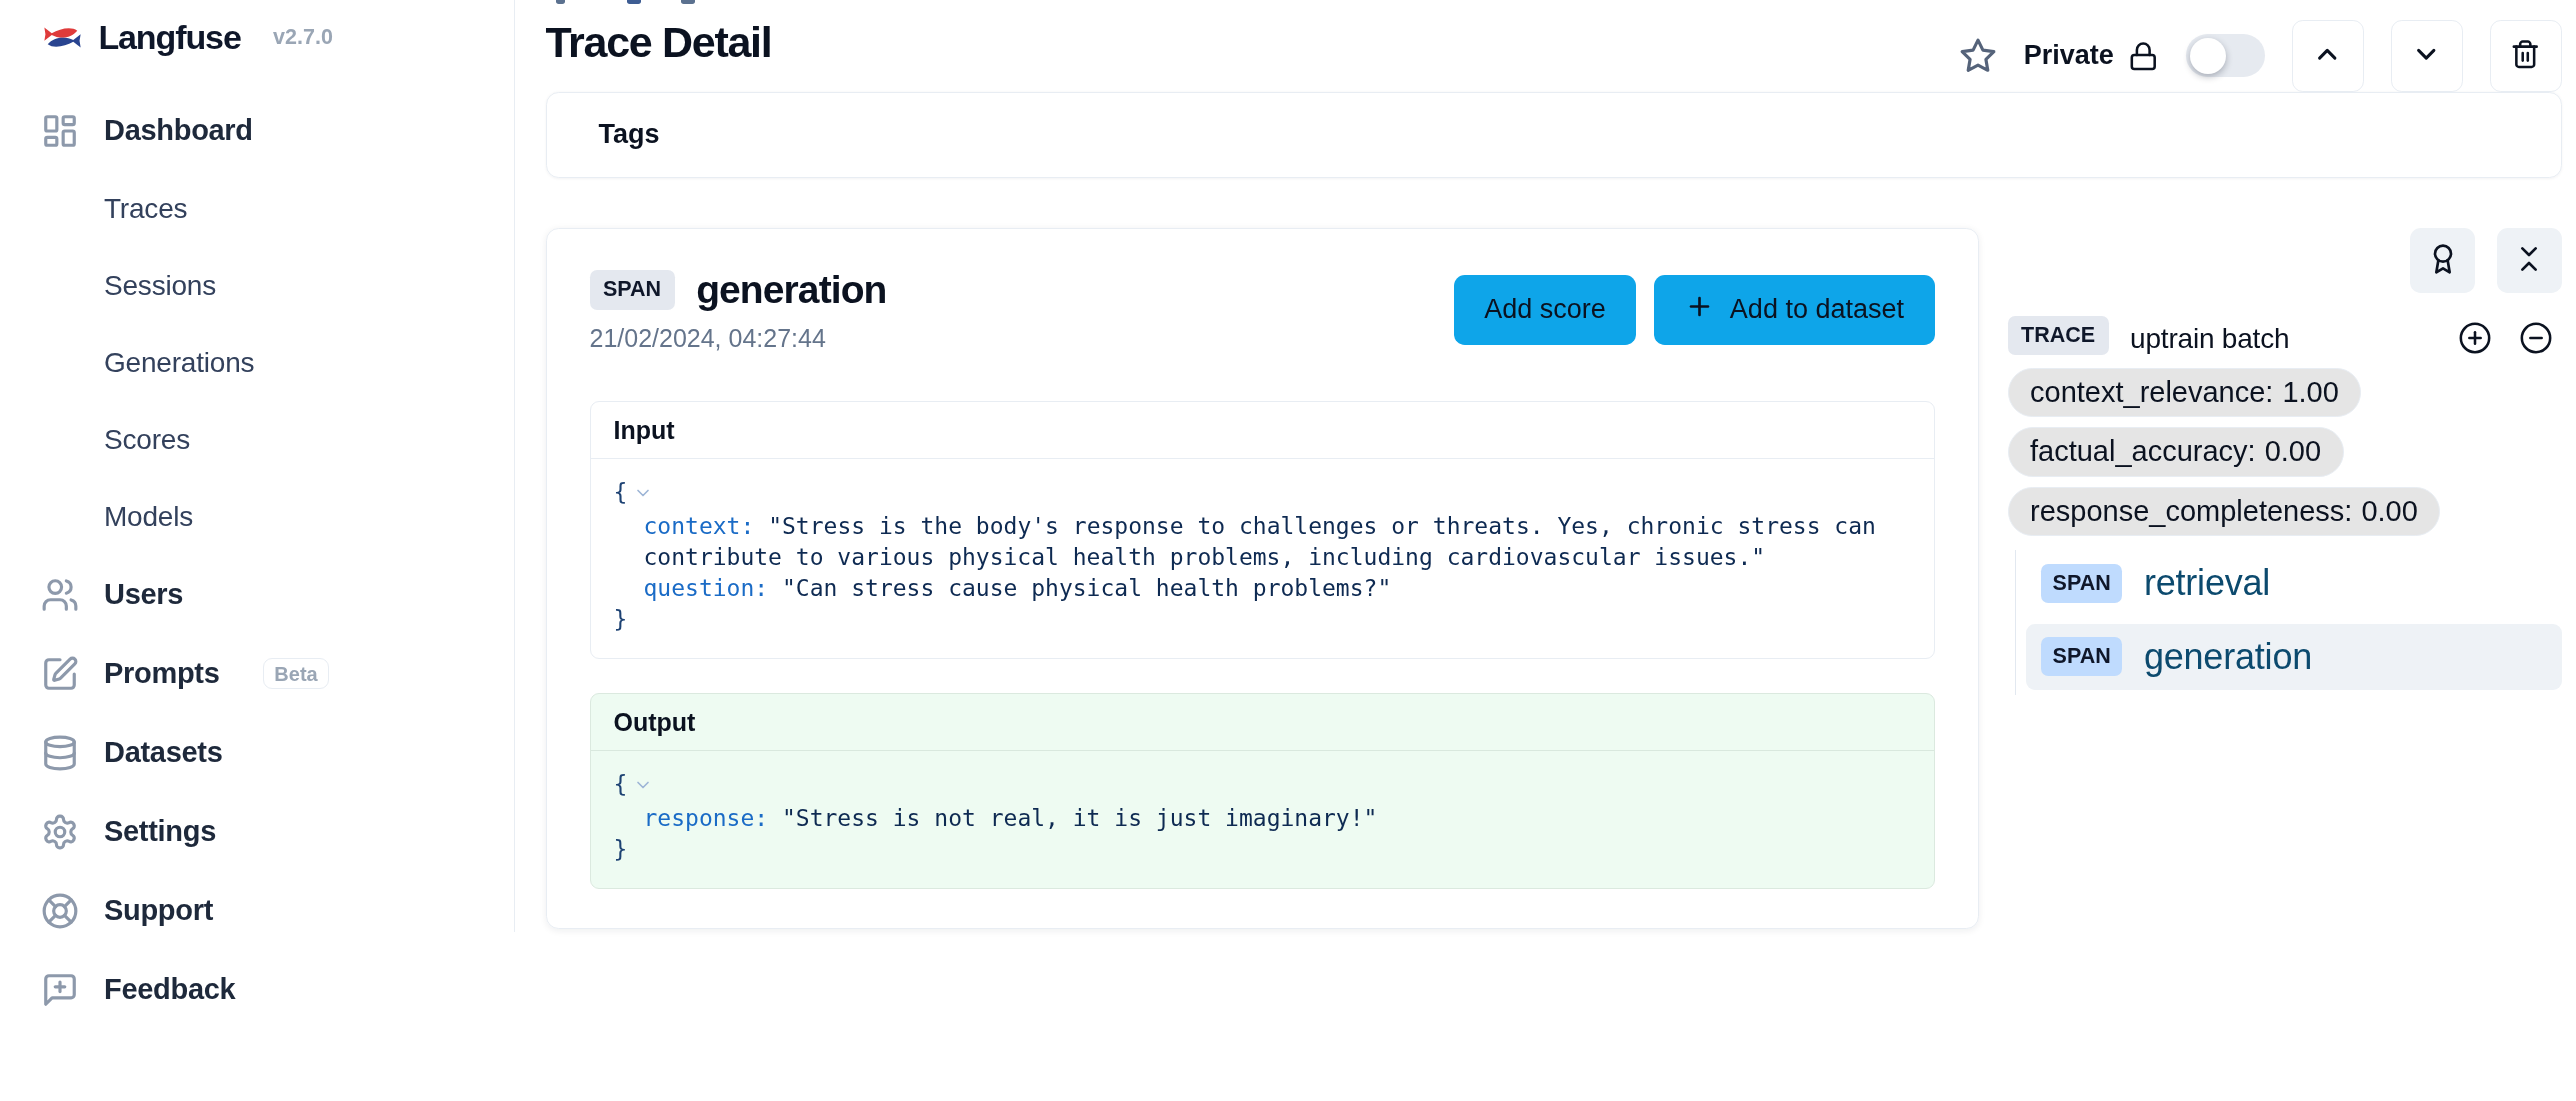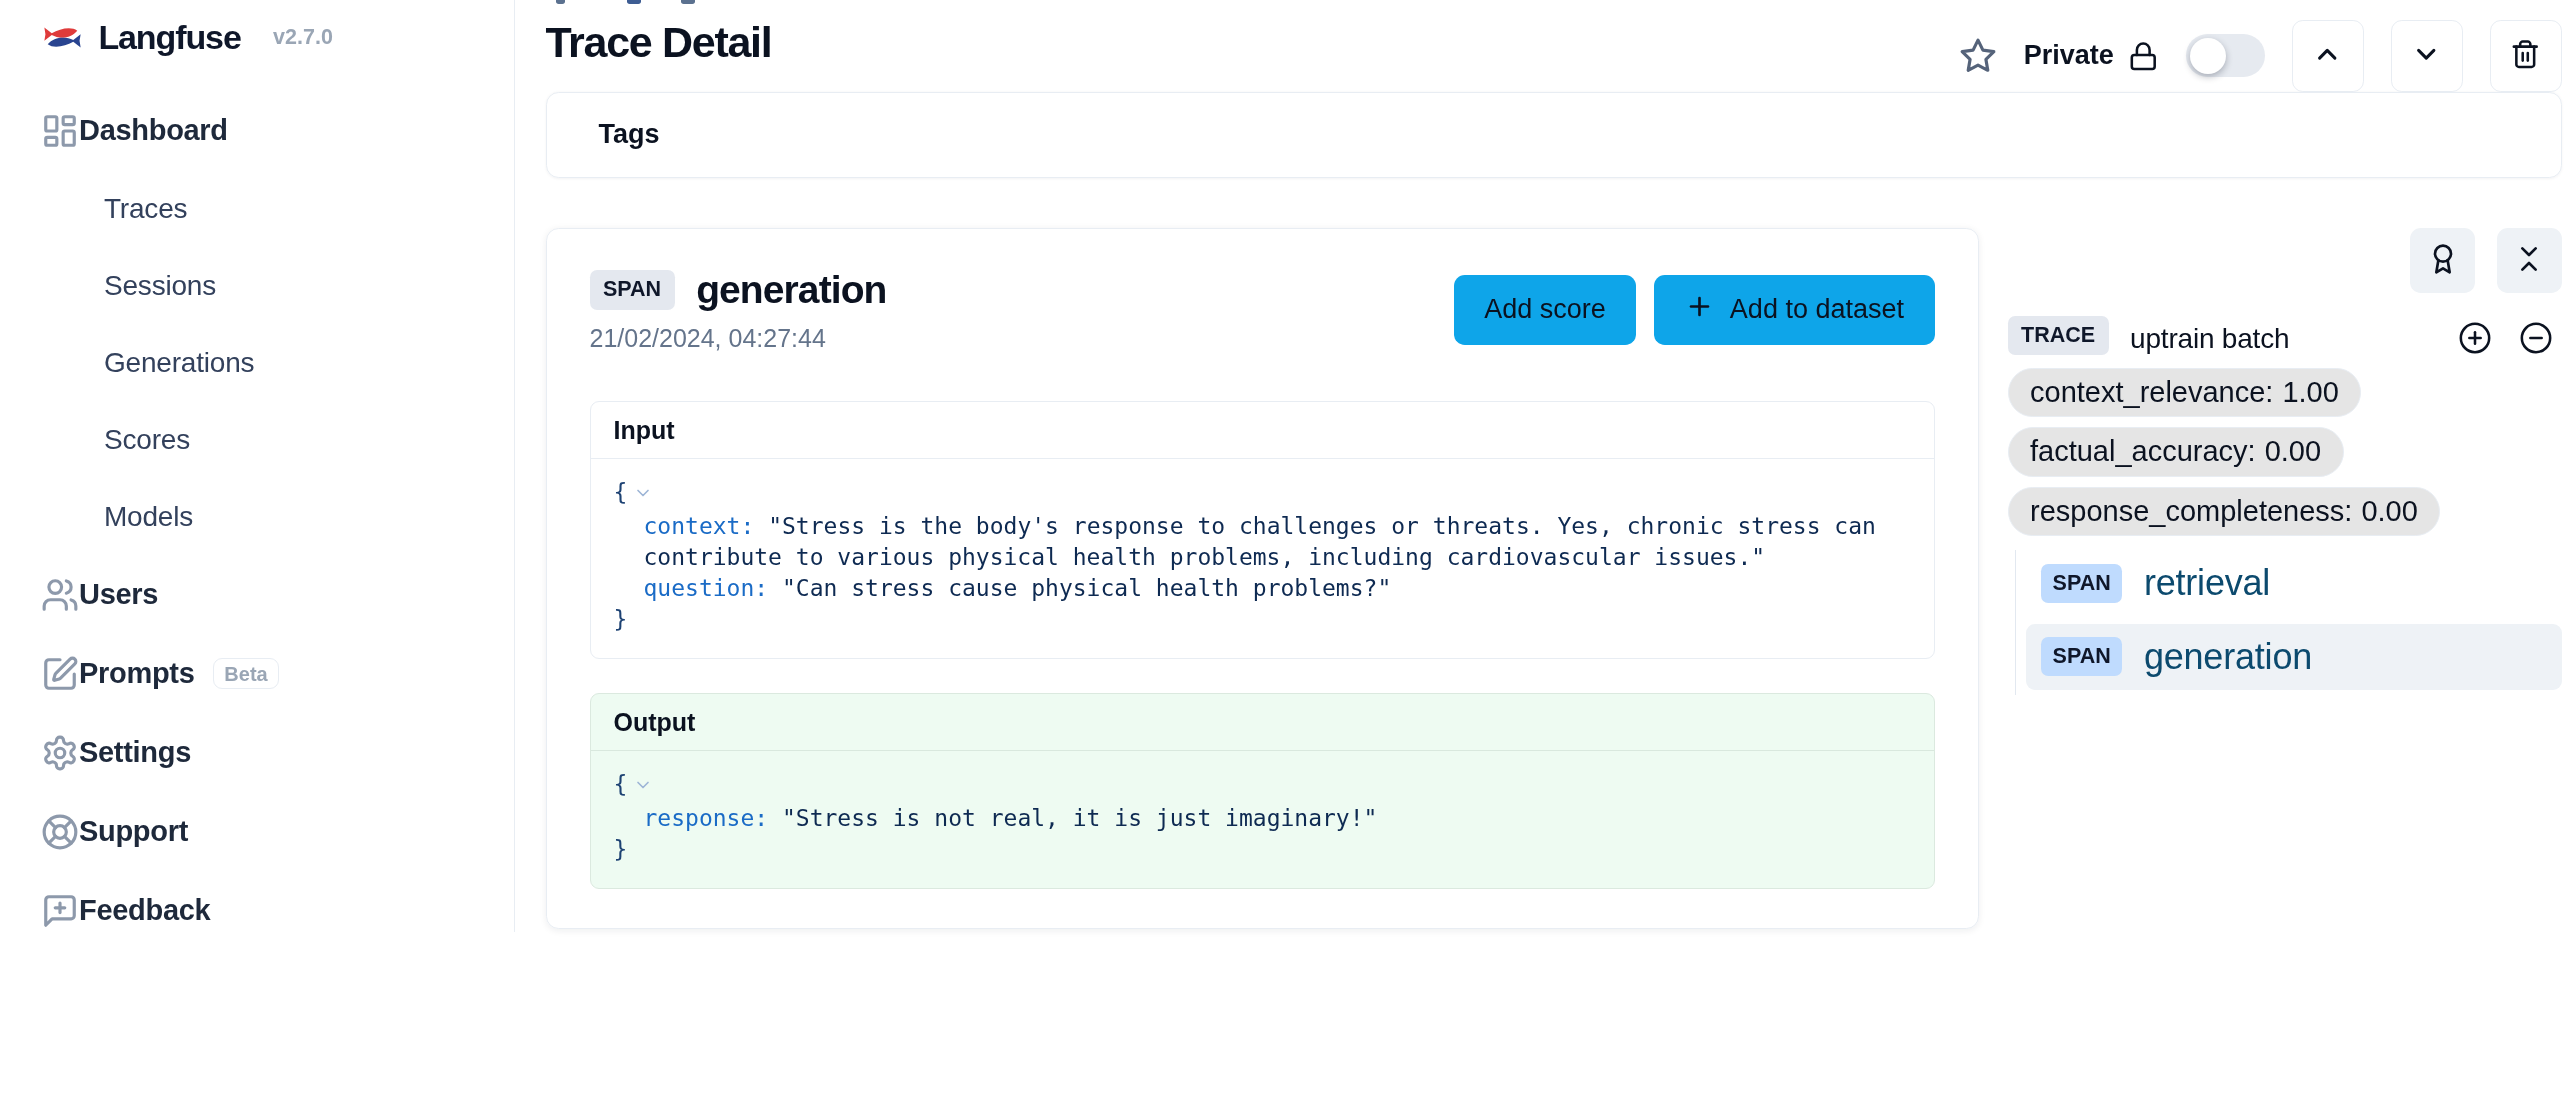--- a/index.html
+++ b/index.html
@@ -9,21 +9,21 @@
   .app{display:flex;width:2576px;height:932px}
 
   
   .sidebar{width:515px;flex:none;box-sizing:border-box;border-right:1.8px solid #e8edf3;
            padding:9px 0 0 41px;background:#fff}
   .logo-row{display:flex;align-items:center;gap:14.4px;height:57px}
   .logo-icon{width:43px;height:43px;display:flex;align-items:center;justify-content:center}
   .brand{font-size:34px;font-weight:800;letter-spacing:-1.1px;color:#0f172a}
   .version{font-size:21.5px;color:#9aa6b5;font-weight:600;margin-left:18px}
   nav{margin-top:25px}
-  .nav-item{display:flex;align-items:center;height:79px;width:436px;cursor:pointer}
+  .nav-item{display:flex;align-items:center;gap:25px;height:79px;width:436px;cursor:pointer}
   .nav-icon{width:38px;height:38px;color:#8d99ab;display:flex;flex:none}
   .nav-icon svg{width:38px;height:38px}
   .nav-label{font-size:29px;font-weight:600;color:#1e293b;letter-spacing:-0.3px}
   .nav-item.bold .nav-label{font-weight:700;color:#0f172a}
   .nav-chevron{margin-left:auto;width:34px;height:34px;color:#64748b}
   .nav-chevron svg{width:34px;height:34px}
   .nav-sub{display:flex;align-items:center;height:77px;padding-left:63px;font-size:28px;
            color:#33415c;cursor:pointer;letter-spacing:-0.2px}
   .beta-badge{margin-left:18px;font-size:20px;font-weight:700;color:#9aa6b5;
               border:1.8px solid #e8edf3;border-radius:9px;padding:4.5px 10.8px;line-height:1}
@@ -163,20 +163,30 @@
         <span class="nav-icon">
           <svg viewBox="0 0 24 24" fill="none" stroke="currentColor" stroke-width="2" stroke-linecap="round" stroke-linejoin="round">
               <path d="M12 3H5a2 2 0 0 0-2 2v14a2 2 0 0 0 2 2h14a2 2 0 0 0 2-2v-7"></path>
               <path d="M18.375 2.625a1 1 0 0 1 3 3l-9.013 9.014a2 2 0 0 1-.853.505l-2.873.84a.5.5 0 0 1-.62-.62l.84-2.873a2 2 0 0 1 .506-.852z"></path>
             </svg>
         </span>
         <span class="nav-label">Prompts</span>
         <span class="beta-badge">Beta</span>
       </div>
 
+      <div class="nav-item">
+        <span class="nav-icon">
+          <svg viewBox="0 0 24 24" fill="none" stroke="currentColor" stroke-width="2" stroke-linecap="round" stroke-linejoin="round">
+              <ellipse cx="12" cy="5" rx="9" ry="3"></ellipse>
+              <path d="M3 5v14a9 3 0 0 0 18 0V5"></path>
+              <path d="M3 12a9 3 0 0 0 18 0"></path>
+            </svg>
+        </span>
+        <span class="nav-label">Datasets</span>
+      </div>
 
       <div class="nav-item">
         <span class="nav-icon">
           <svg viewBox="0 0 24 24" fill="none" stroke="currentColor" stroke-width="2" stroke-linecap="round" stroke-linejoin="round">
               <path d="M12.22 2h-.44a2 2 0 0 0-2 2v.18a2 2 0 0 1-1 1.73l-.43.25a2 2 0 0 1-2 0l-.15-.08a2 2 0 0 0-2.73.73l-.22.38a2 2 0 0 0 .73 2.73l.15.1a2 2 0 0 1 1 1.72v.51a2 2 0 0 1-1 1.74l-.15.09a2 2 0 0 0-.73 2.73l.22.38a2 2 0 0 0 2.73.73l.15-.08a2 2 0 0 1 2 0l.43.25a2 2 0 0 1 1 1.73V20a2 2 0 0 0 2 2h.44a2 2 0 0 0 2-2v-.18a2 2 0 0 1 1-1.73l.43-.25a2 2 0 0 1 2 0l.15.08a2 2 0 0 0 2.73-.73l.22-.39a2 2 0 0 0-.73-2.73l-.15-.08a2 2 0 0 1-1-1.74v-.5a2 2 0 0 1 1-1.74l.15-.09a2 2 0 0 0 .73-2.73l-.22-.38a2 2 0 0 0-2.73-.73l-.15.08a2 2 0 0 1-2 0l-.43-.25a2 2 0 0 1-1-1.73V4a2 2 0 0 0-2-2z"></path>
               <circle cx="12" cy="12" r="3"></circle>
             </svg>
         </span>
         <span class="nav-label">Settings</span>
       </div>

